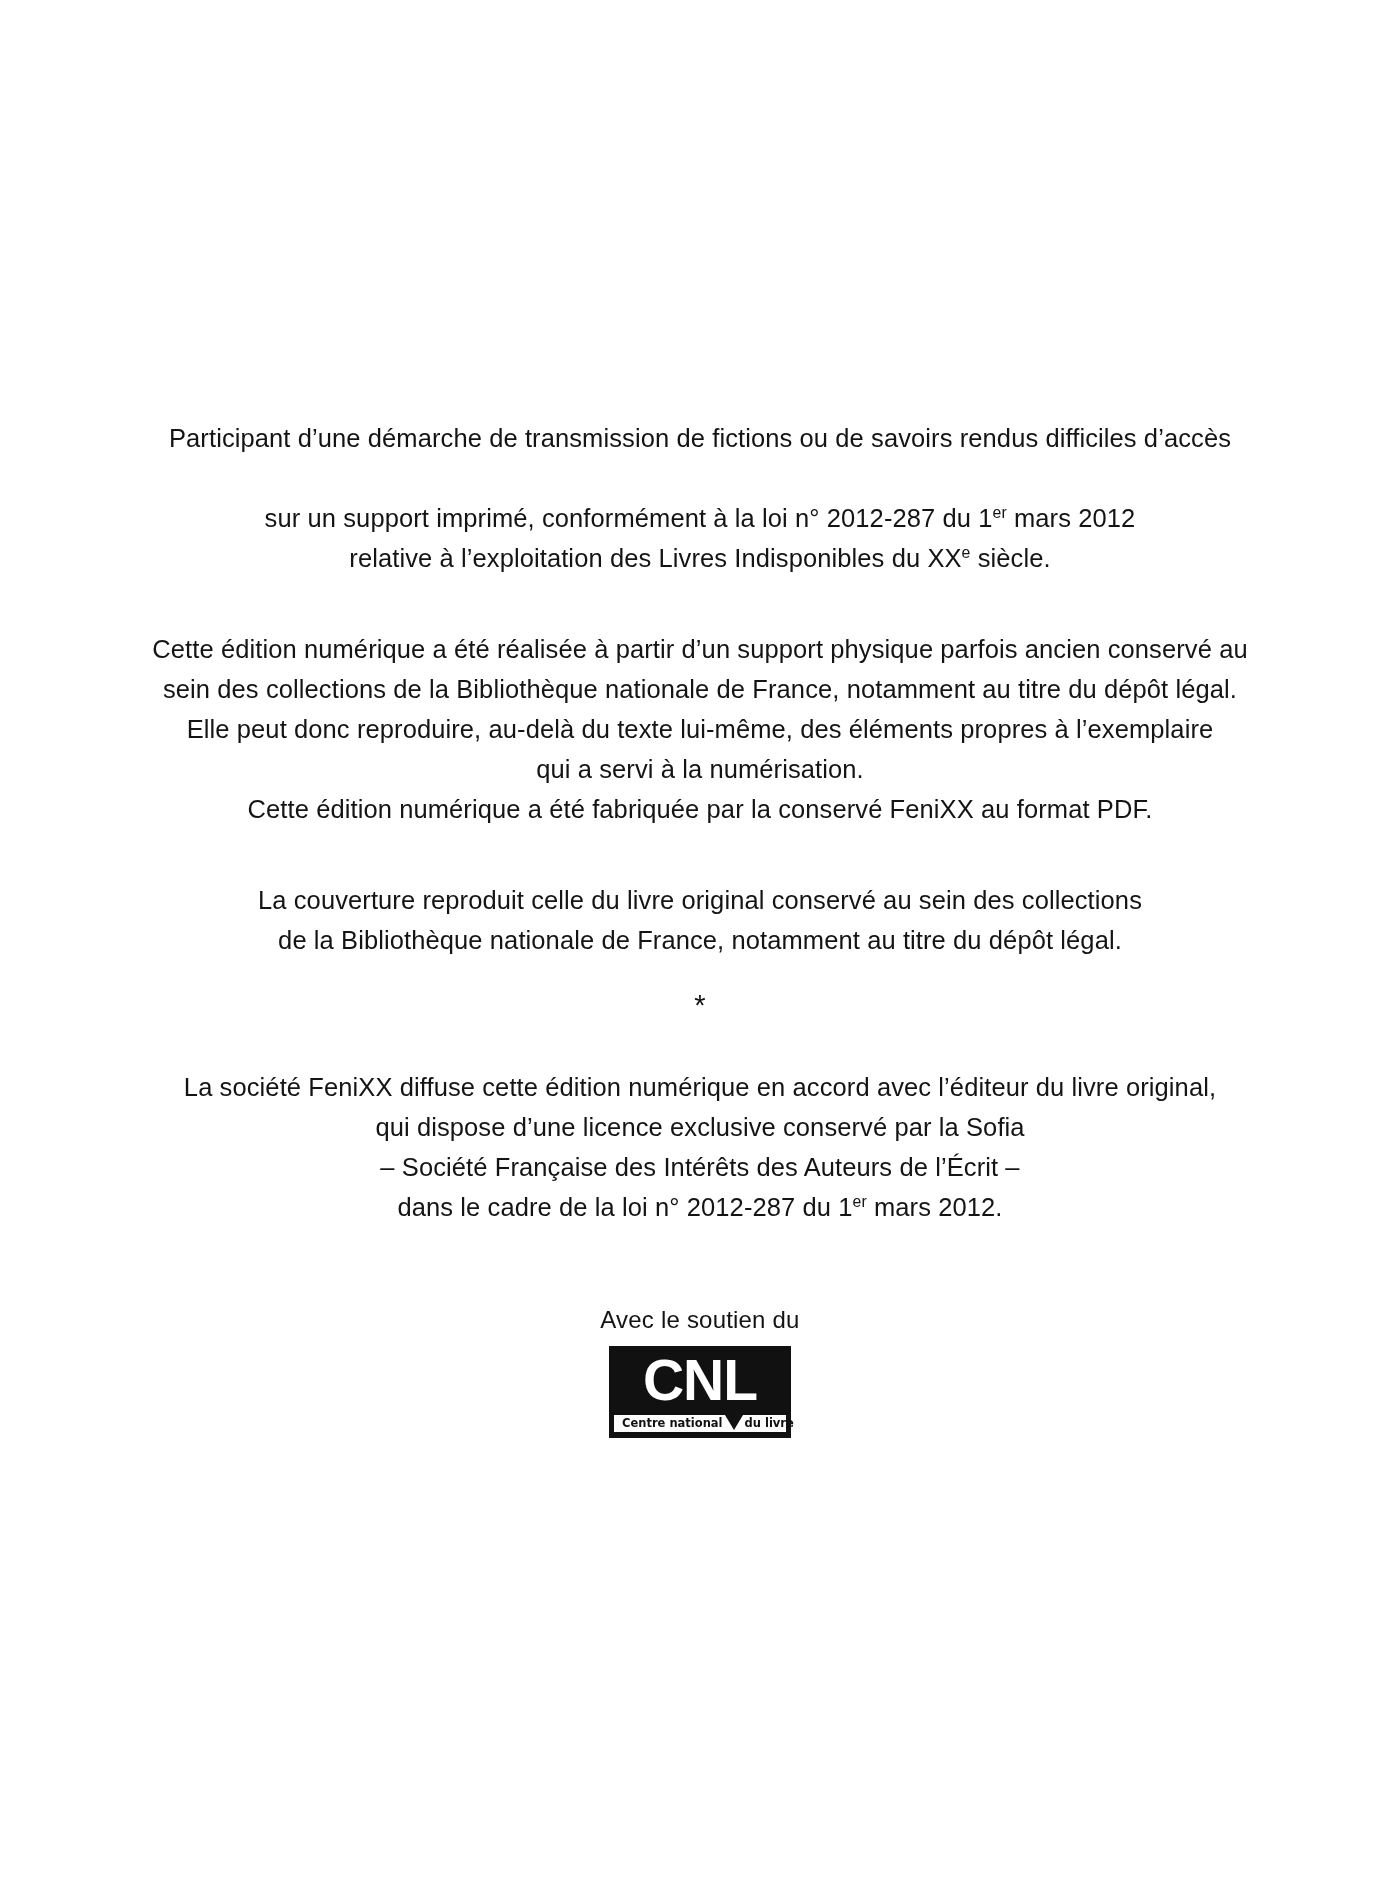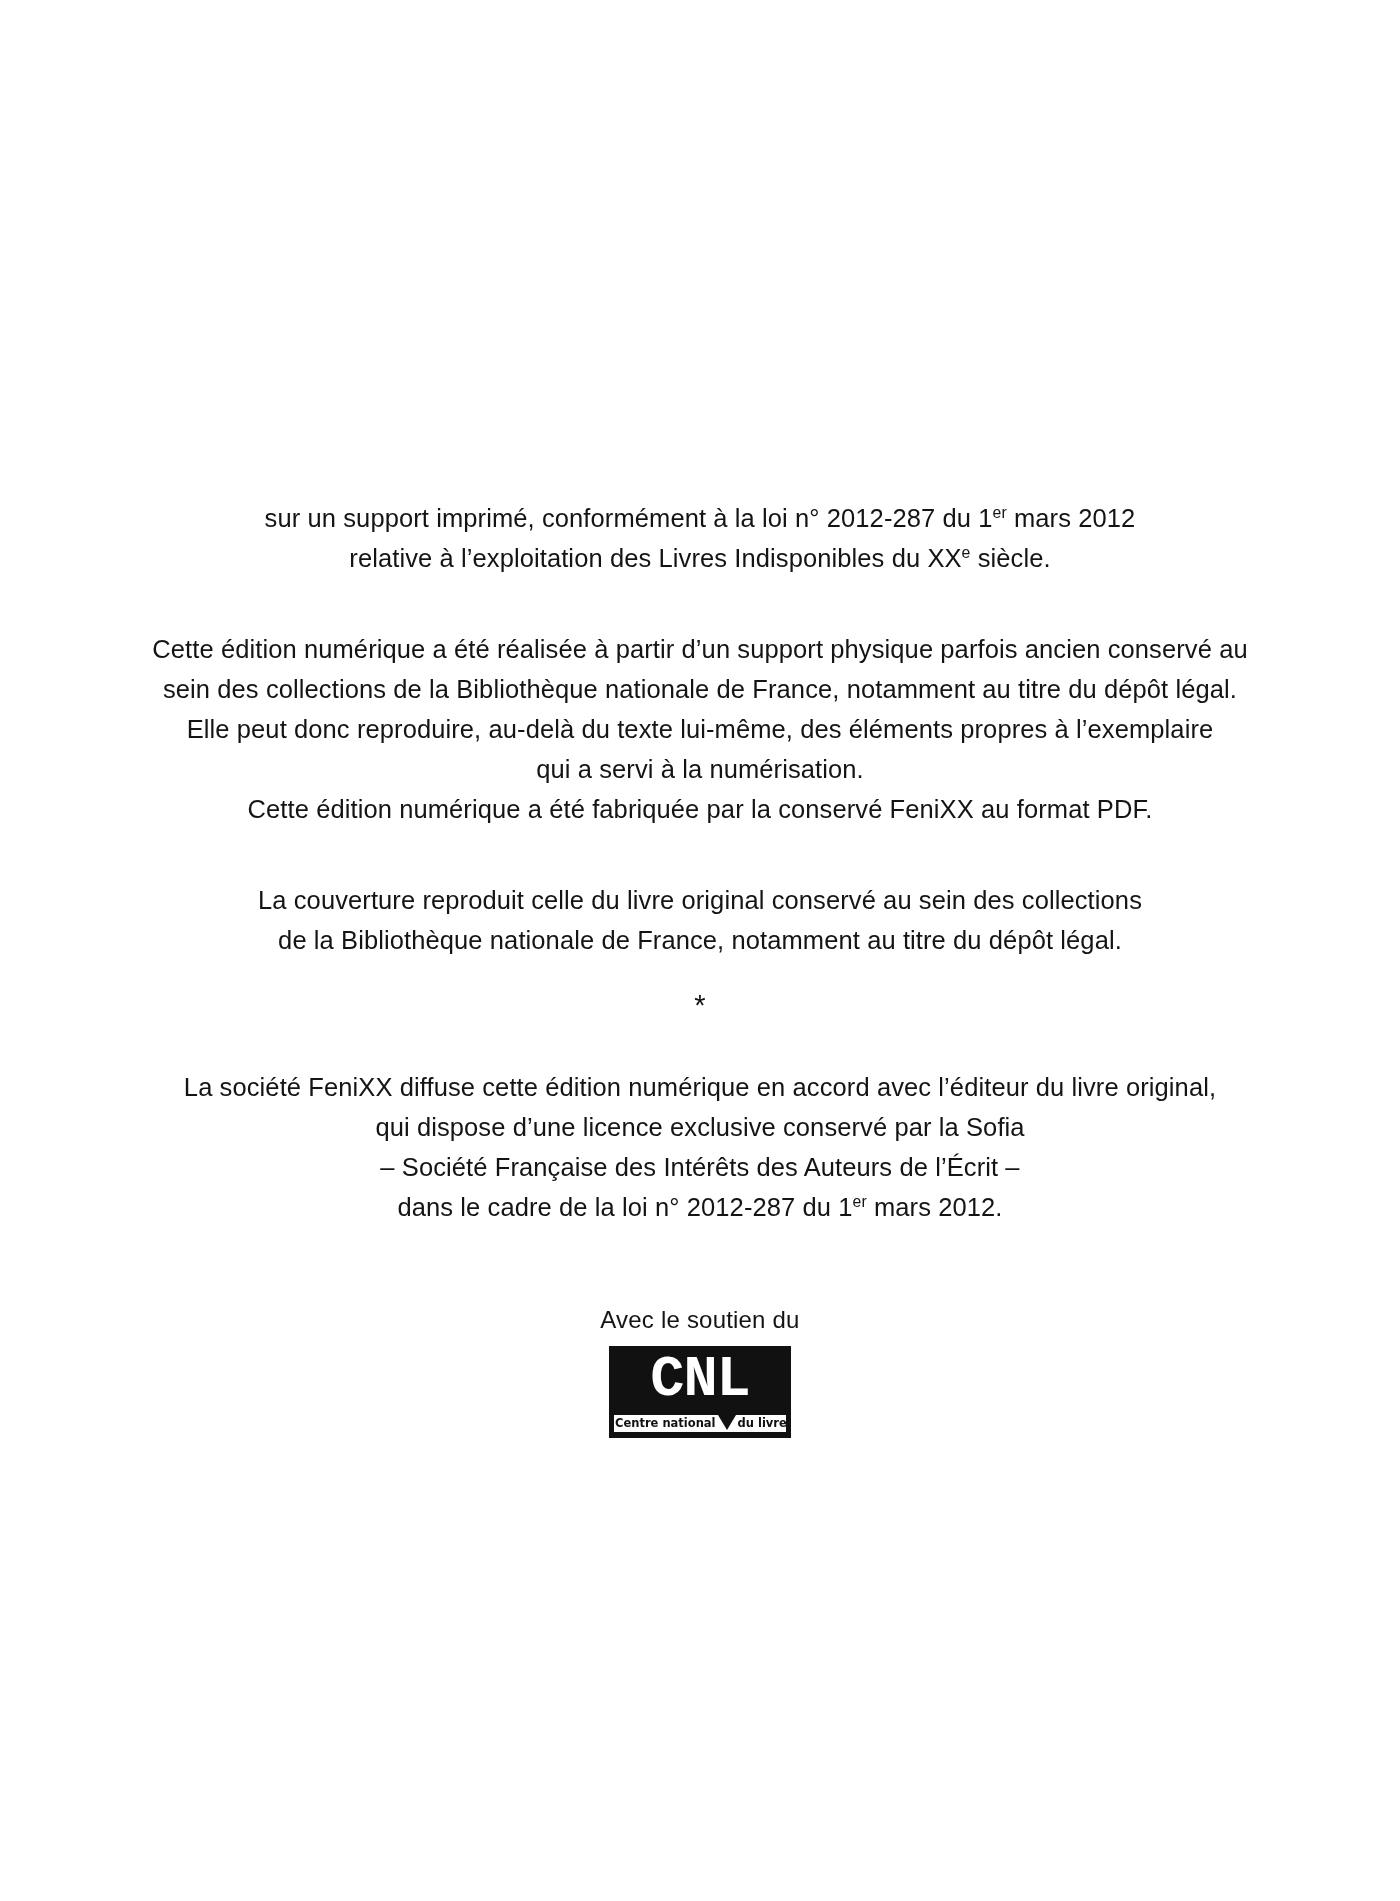--- a/index.html
+++ b/index.html
@@ -94,39 +94,39 @@
     left: 0;
     right: 0;
     top: 3px;
     height: 62px;
     display: flex;
     align-items: center;
     justify-content: center;
   }
 
   .cnl-main-text {
-    font-family: Liberation Mono, monospace;
+    font-family: Liberation Sans, sans-serif;
     font-weight: bold;
     font-size: 57px;
     line-height: 57px;
     color: #ffffff;
     letter-spacing: -1px;
   }
 
   .cnl-bottom {
     position: absolute;
     left: 5px;
     right: 5px;
     bottom: 6px;
     height: 17px;
     background: #ffffff;
     display: flex;
     align-items: center;
     justify-content: space-between;
-    padding: 0 1px;
+    padding: 0 8px;
     box-sizing: border-box;
   }
 
   .cnl-bottom-text {
     font-family: "DejaVu Sans", sans-serif;
     font-weight: bold;
     font-size: 11.5px;
     line-height: 13px;
     color: #111111;
     white-space: nowrap;
@@ -141,21 +141,21 @@
     margin: -2px 2px 0 2px;
   }
 </style>
 </head>
 <body>
 
 <div class="page">
   <div class="content">
 
     <p class="para p1">
-      <br>
+      <span>Participant d’une démarche de transmission de fictions ou de savoirs rendus difficiles d’accès</span><br>
       <br>
       <span>sur un support imprimé, conformément à la loi n° 2012-287 du 1</span><sup>er</sup><span> mars 2012</span><br>
       <span>relative à l’exploitation des Livres Indisponibles du XX</span><sup>e</sup><span> siècle.</span>
     </p>
 
     <p class="para p2">
       <span>Cette édition numérique a été réalisée à partir d’un support physique parfois ancien conservé au</span><br>
       <span>sein des collections de la Bibliothèque nationale de France, notamment au titre du dépôt légal.</span><br>
       <span>Elle peut donc reproduire, au-delà du texte lui-même, des éléments propres à l’exemplaire</span><br>
       <span>qui a servi à la numérisation.</span>

